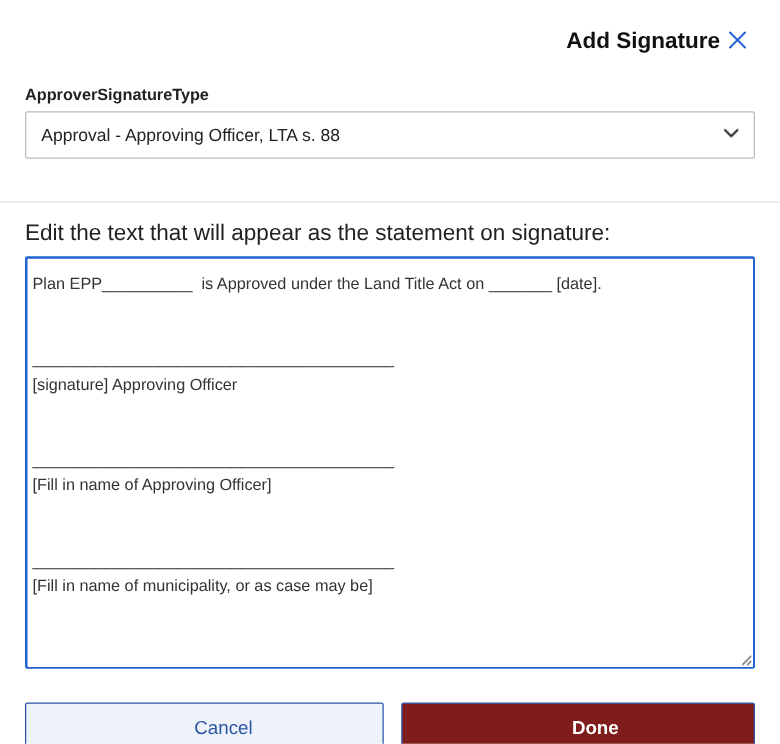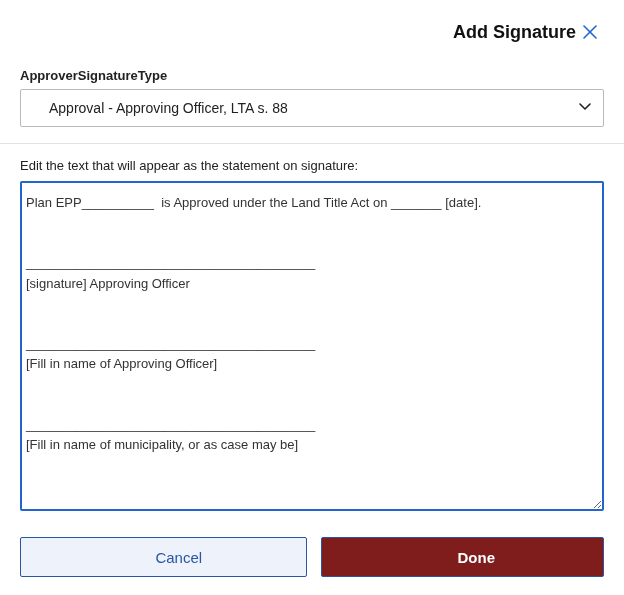--- a/index.html
+++ b/index.html
@@ -39,41 +39,41 @@
     margin-bottom:6px;
     font-weight:bold;
   }
   .select-wrap {
     position:relative;
     border:1px solid #b9b9b9;
     border-radius:2px;
     height:38px;
     display:flex;
     align-items:center;
-    padding:0 28px;
+    padding:0 12px;
     font-size:14px;
     color:#222;
     cursor:pointer;
-    margin-bottom:16px;
+    margin-bottom:34px;
     background:#fff;
   }
   .select-wrap .chev {
     position:absolute;
     right:10px;
     top:50%;
     transform:translateY(-50%);
     color:#222;
   }
   .divider {
     border:none;
     border-top:1px solid #e2e2e2;
     margin:0 -20px 14px -20px;
   }
   .statement-label{
-    font-size:13px;
+    font-size:18px;
     color:#222;
     margin-bottom:8px;
   }
   textarea.statement {
     width:100%;
     height:330px;
     resize:vertical;
     border:2px solid #2264d1;
     border-radius:2px;
     padding:10px 4px;

